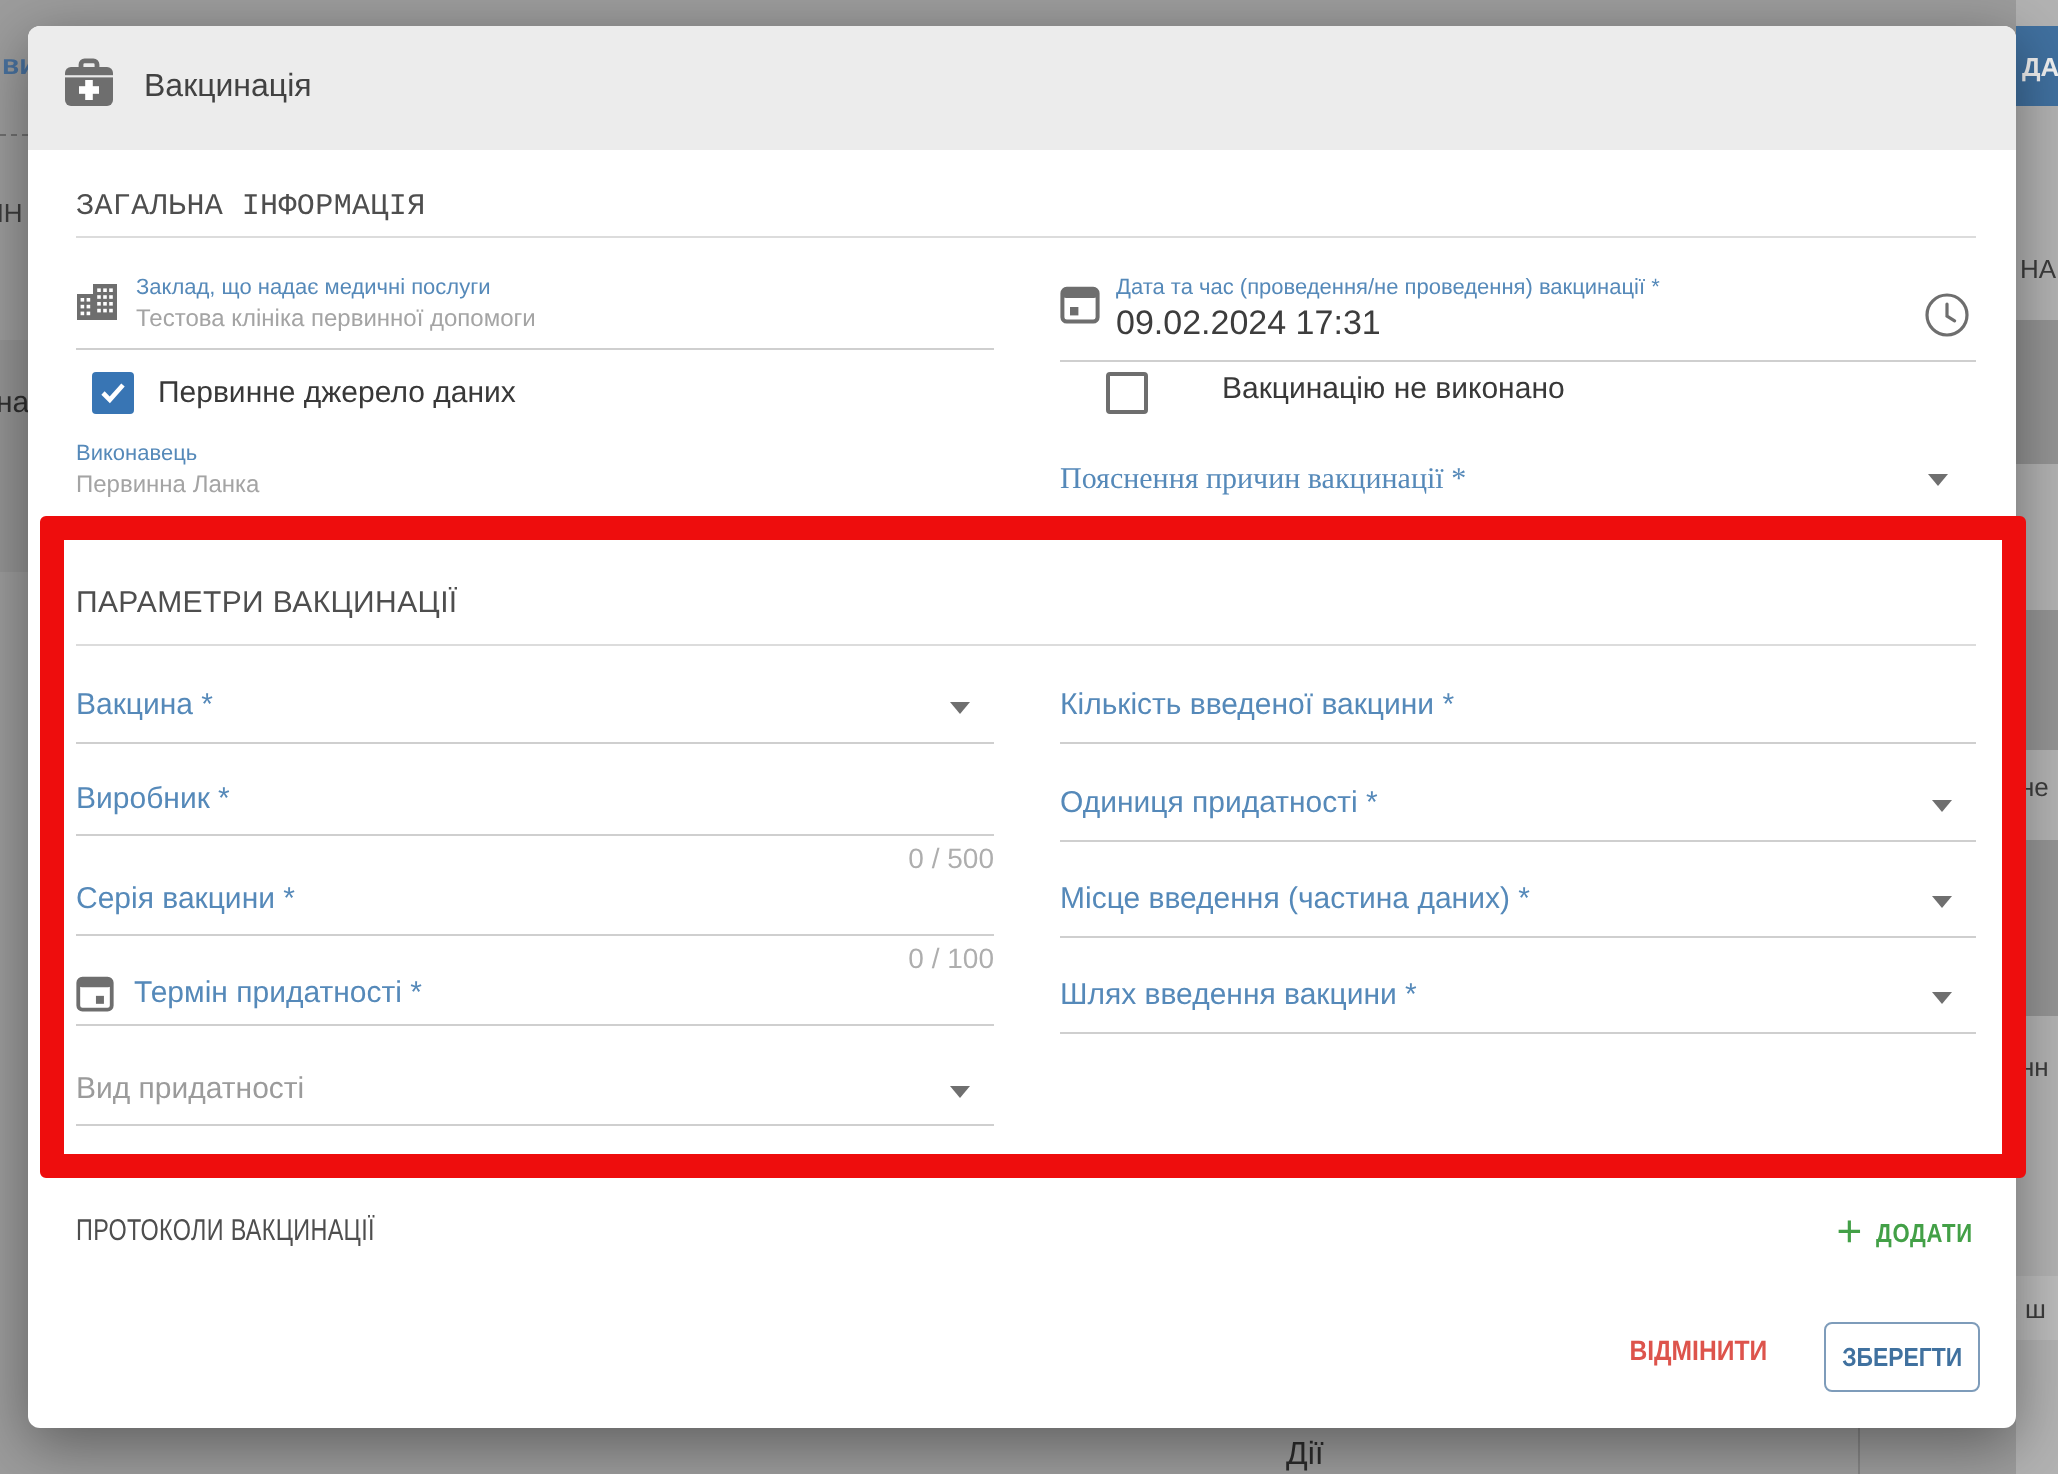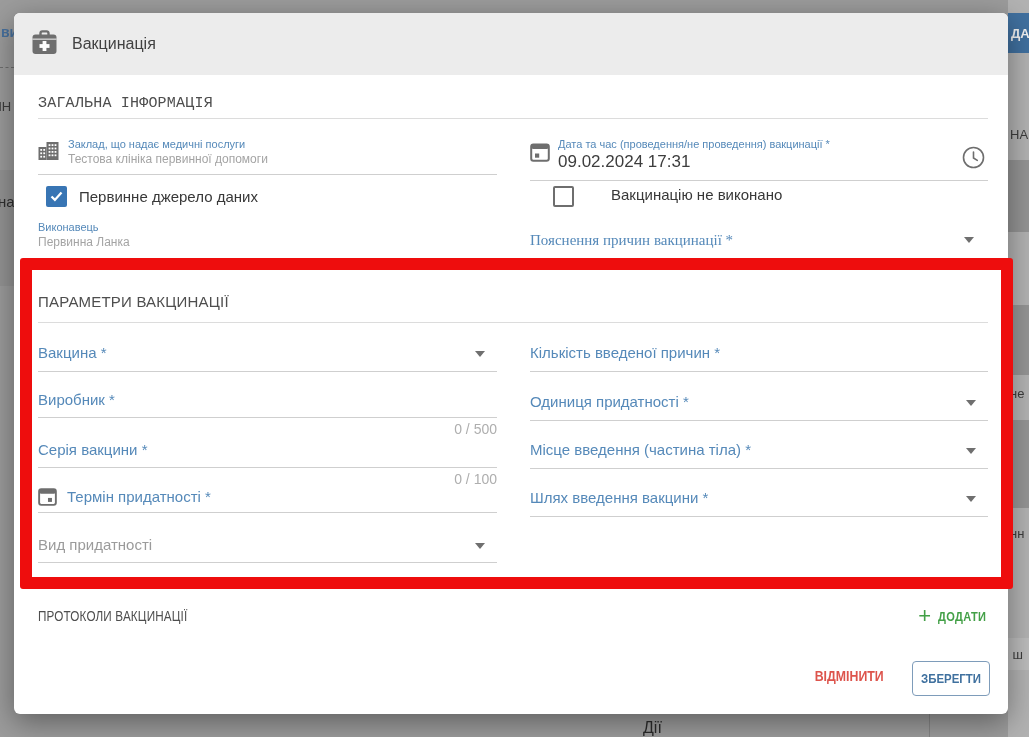--- a/index.html
+++ b/index.html
@@ -222,32 +222,32 @@
       <div class="underline abs" style="left:0; top:27px; width:459px;"></div>
     </div>
 
     <div class="abs" style="left:24px; top:523px; width:459px;">
       <span class="select-label gray">Вид придатності</span>
       <span class="arrow-down abs" style="right:12px; top:7px;"></span>
       <div class="underline abs" style="left:0; top:26px; width:459px;"></div>
     </div>
 
     <div class="abs" style="left:516px; top:331px; width:458px;">
-      <span class="select-label">Кількість введеної причин *</span>
+      <span class="select-label">Кількість введеної вакцини *</span>
       <div class="underline abs" style="left:0; top:27px; width:458px;"></div>
     </div>
 
     <div class="abs" style="left:516px; top:380px; width:458px;">
       <span class="select-label">Одиниця придатності *</span>
       <span class="arrow-down abs" style="right:12px; top:7px;"></span>
       <div class="underline abs" style="left:0; top:27px; width:458px;"></div>
     </div>
 
     <div class="abs" style="left:516px; top:428px; width:458px;">
-      <span class="select-label">Місце введення (частина тіла) *</span>
+      <span class="select-label">Місце введення (частина даних) *</span>
       <span class="arrow-down abs" style="right:12px; top:7px;"></span>
       <div class="underline abs" style="left:0; top:27px; width:458px;"></div>
     </div>
 
     <div class="abs" style="left:516px; top:476px; width:458px;">
       <span class="select-label">Шлях введення вакцини *</span>
       <span class="arrow-down abs" style="right:12px; top:7px;"></span>
       <div class="underline abs" style="left:0; top:27px; width:458px;"></div>
     </div>
 

